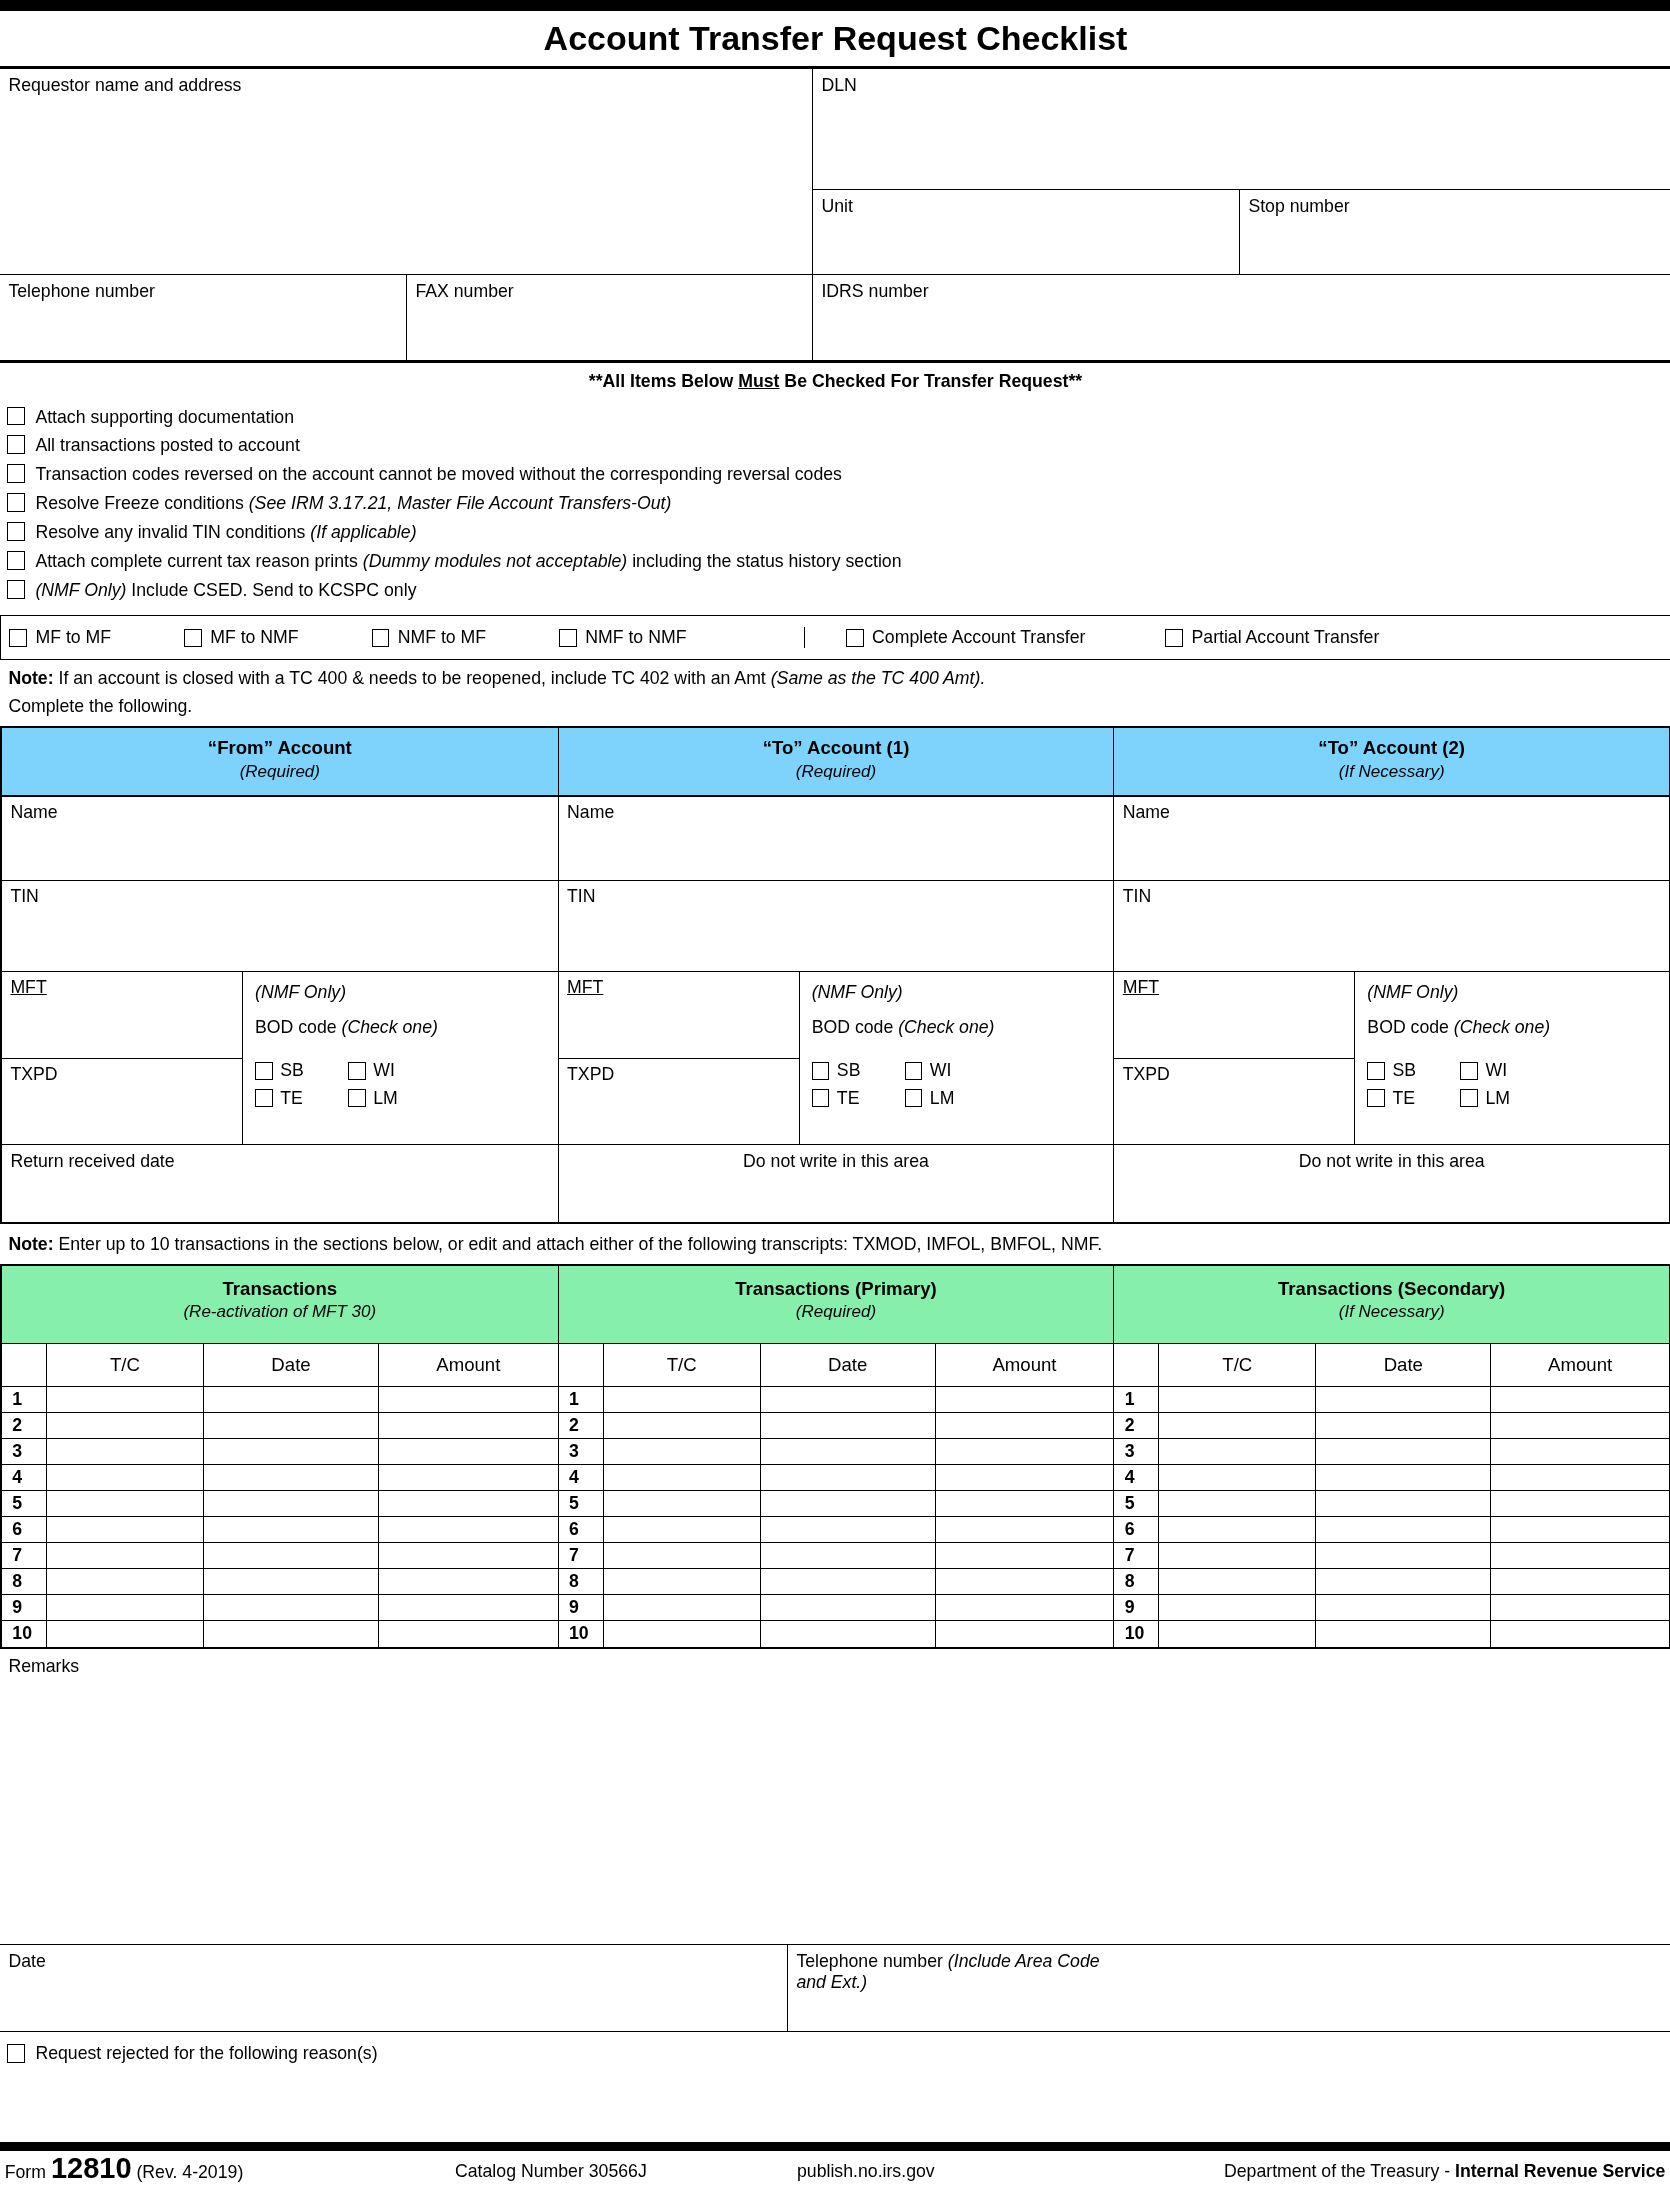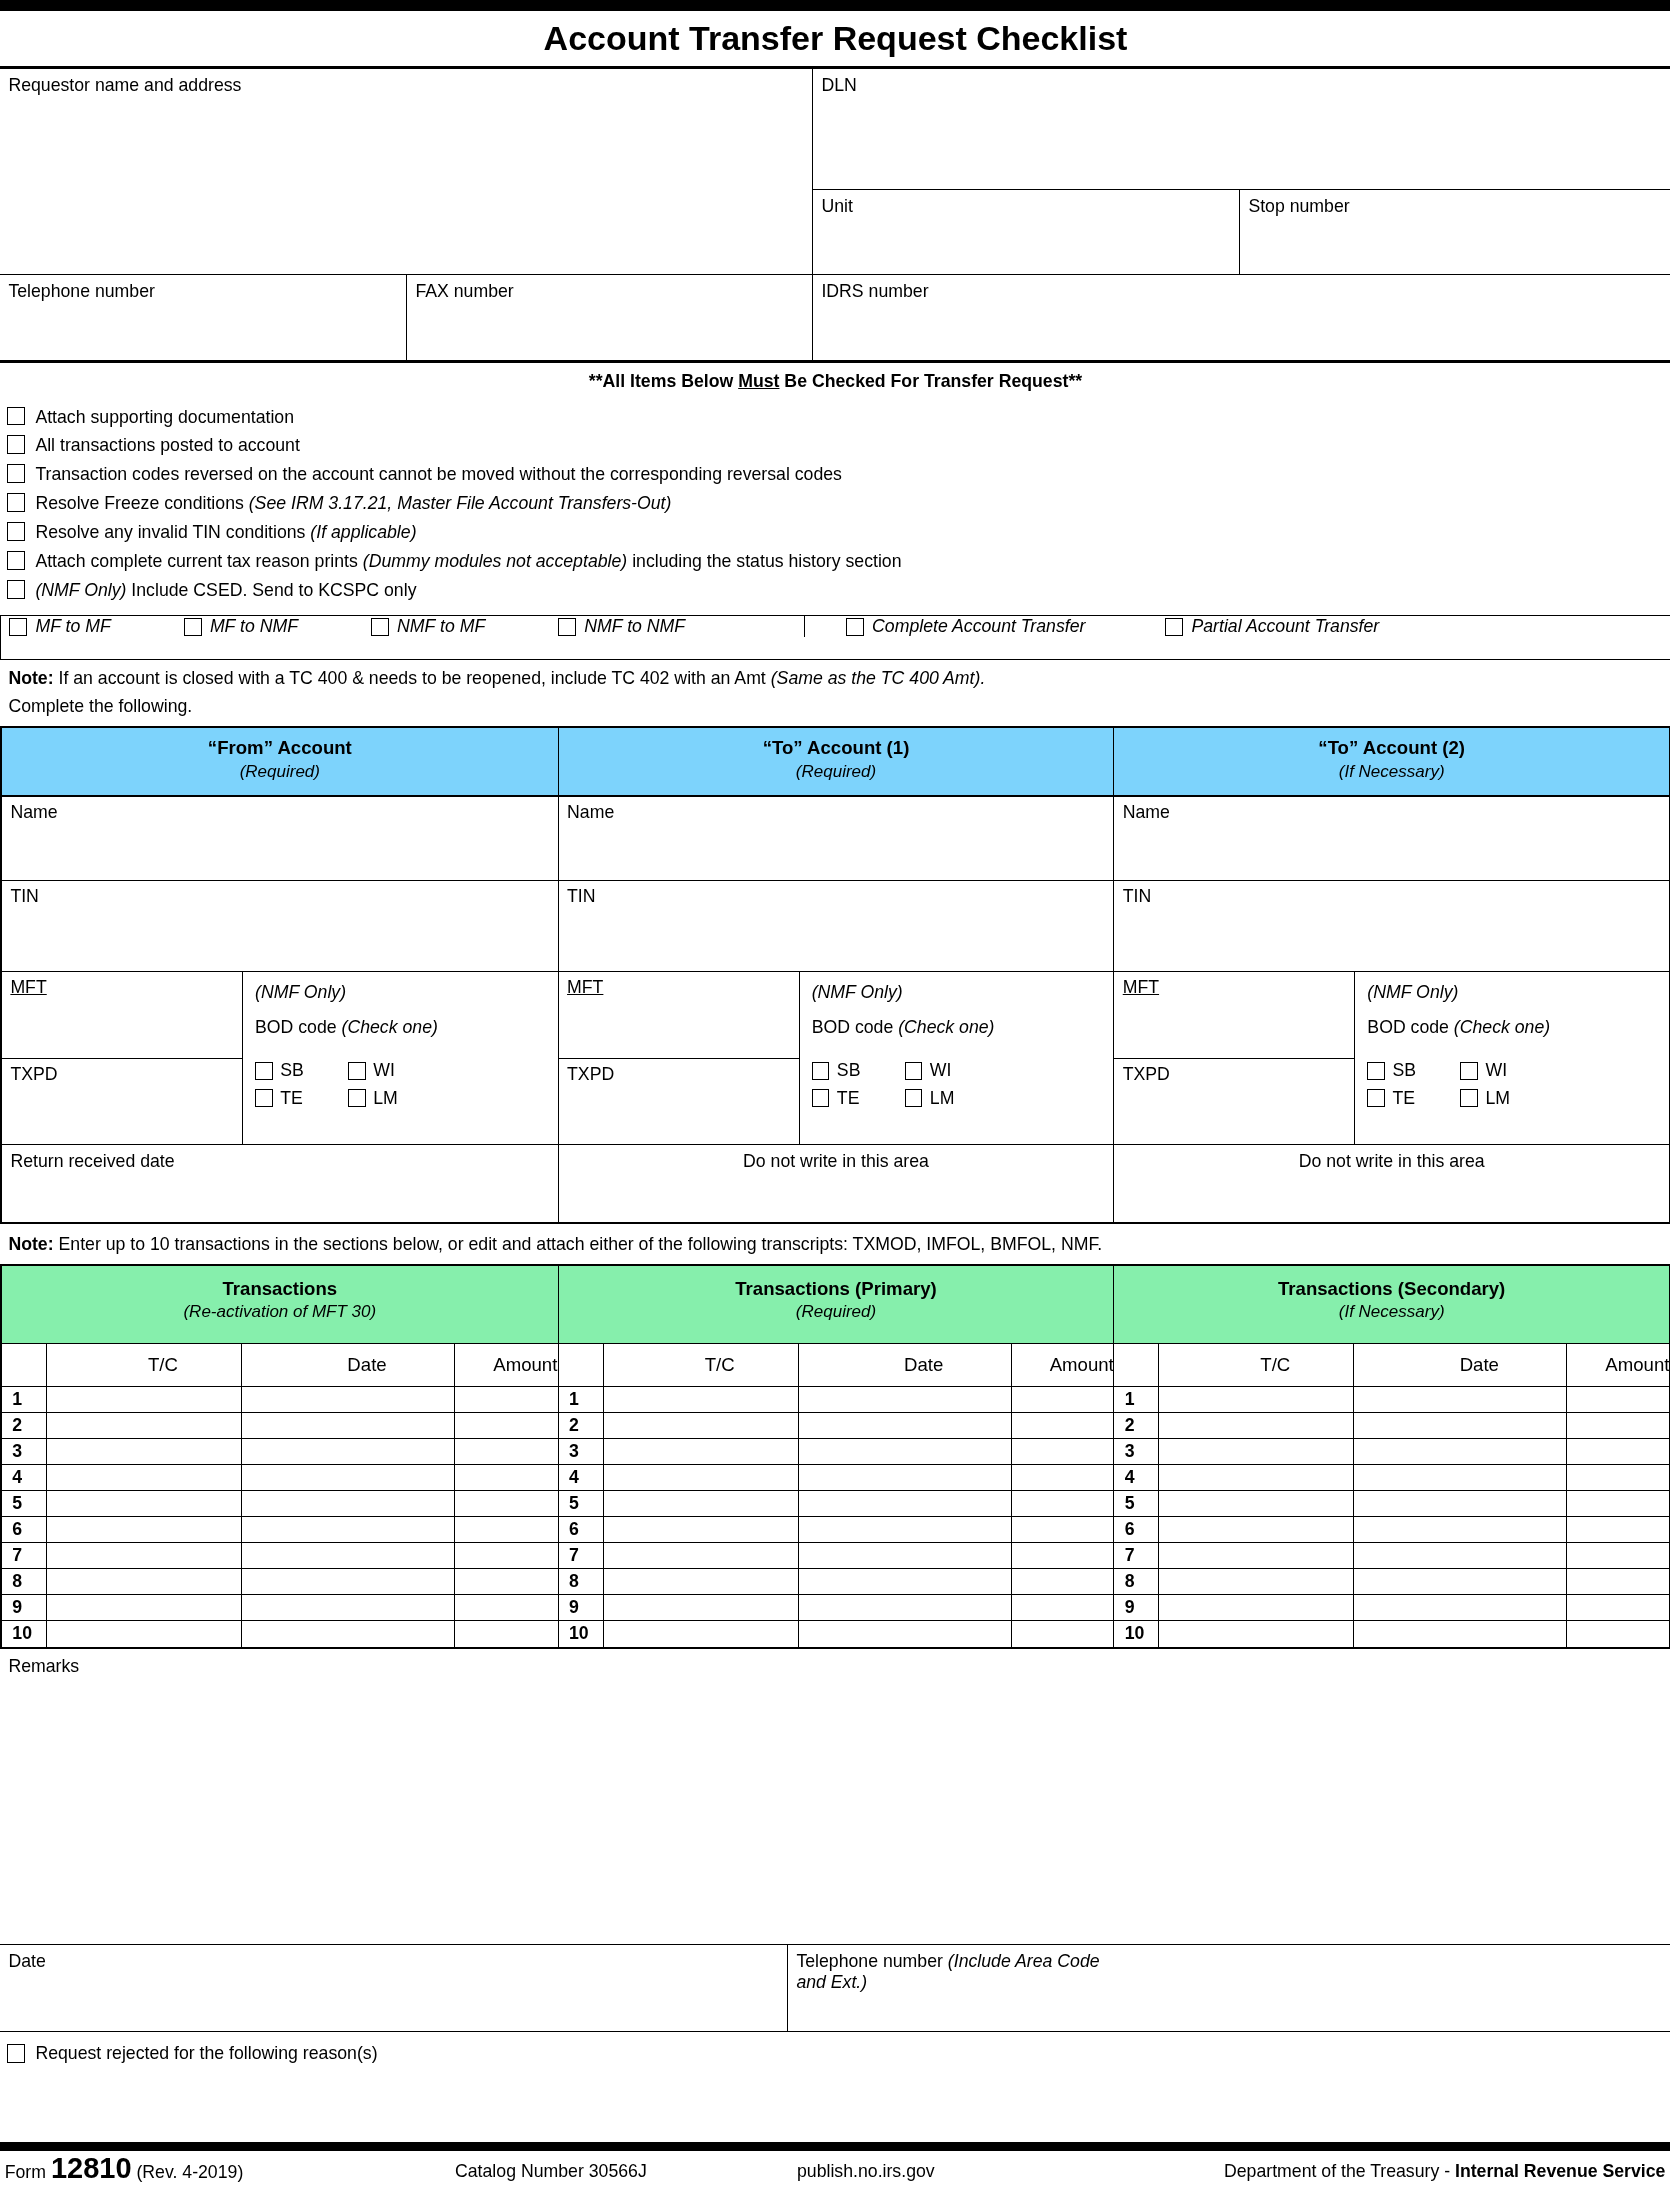--- a/index.html
+++ b/index.html
@@ -25,21 +25,21 @@
   .tel,.fax{border-right:1.9px solid #000;}
 
   .banner{text-align:center;font-weight:bold;font-size:17.7px;padding:7.5px 0 2.8px;}
   .banner .ul{text-decoration:underline;}
 
   .checklist{padding:4.7px 0 1.9px 6.5px;}
   .check-item{display:flex;align-items:flex-start;gap:10.3px;margin:7.5px 0;line-height:21.4px;}
   .cb{flex:none;display:inline-block;width:18.6px;height:18.6px;border:1.9px solid #000;background:#fff;}
   .cb.sm{width:17.7px;height:17.7px;}
 
-  .transfer-row{display:flex;border:1.9px solid #000;height:45px;margin-top:4.7px;align-items:flex-start;font-style:italic;}
+  .transfer-row{display:flex;border:1.9px solid #000;height:45px;margin-top:4.7px;align-items:center;}
   .transfer-left{flex:none;width:804px;display:flex;align-items:center;gap:73px;padding-left:8.4px;border-right:1.9px solid #000;}
   .transfer-right{flex:1;display:flex;align-items:center;gap:80px;padding-left:41px;}
   .tt-item{display:flex;align-items:center;gap:8.4px;white-space:nowrap;}
 
   .note1{padding:7.5px 8.4px 0;}
   .note-line2{padding:7.5px 8.4px 8.4px;}
 
   
   .acct-table{display:grid;grid-template-columns:1fr 1fr 1fr;border:2.8px solid #000;}
   .acct-col{min-width:0;}
@@ -60,21 +60,21 @@
   .acct-bottom{height:77px;padding:6.5px 8.4px;}
   .acct-bottom.center{text-align:center;}
 
   .note2{padding:10.3px 8.4px 8.4px;}
 
   
   .tx-table{display:grid;grid-template-columns:1fr 1fr 1fr;border:2.8px solid #000;}
   .tx-group{min-width:0;}
   .tx-group + .tx-group{border-left:1.9px solid #000;}
   .tx-head{background:#86efac;height:78px;border-bottom:1.9px solid #000;text-align:center;padding-top:12px;}
-  .tx-subhead,.tx-row{display:grid;grid-template-columns:45px 157px 175px 1fr;gap:38px;}
+  .tx-subhead,.tx-row{display:grid;grid-template-columns:45px 157px 175px 1fr;}
   .tx-subhead{height:43px;border-bottom:1.9px solid #000;}
   .tx-subhead .tx-colhead{display:flex;align-items:center;justify-content:center;font-size:18.6px;border-right:1.9px solid #000;}
   .tx-subhead .tx-colhead:last-child{border-right:none;}
   .tx-subhead .tx-corner{border-right:1.9px solid #000;}
   .tx-row{height:26px;border-bottom:1.9px solid #000;}
   .tx-row:last-child{border-bottom:none;}
   .tx-num{font-weight:bold;display:flex;align-items:center;padding-left:10.3px;border-right:1.9px solid #000;}
   .tx-cell{border-right:1.9px solid #000;}
   .tx-cell:last-child{border-right:none;}
 

